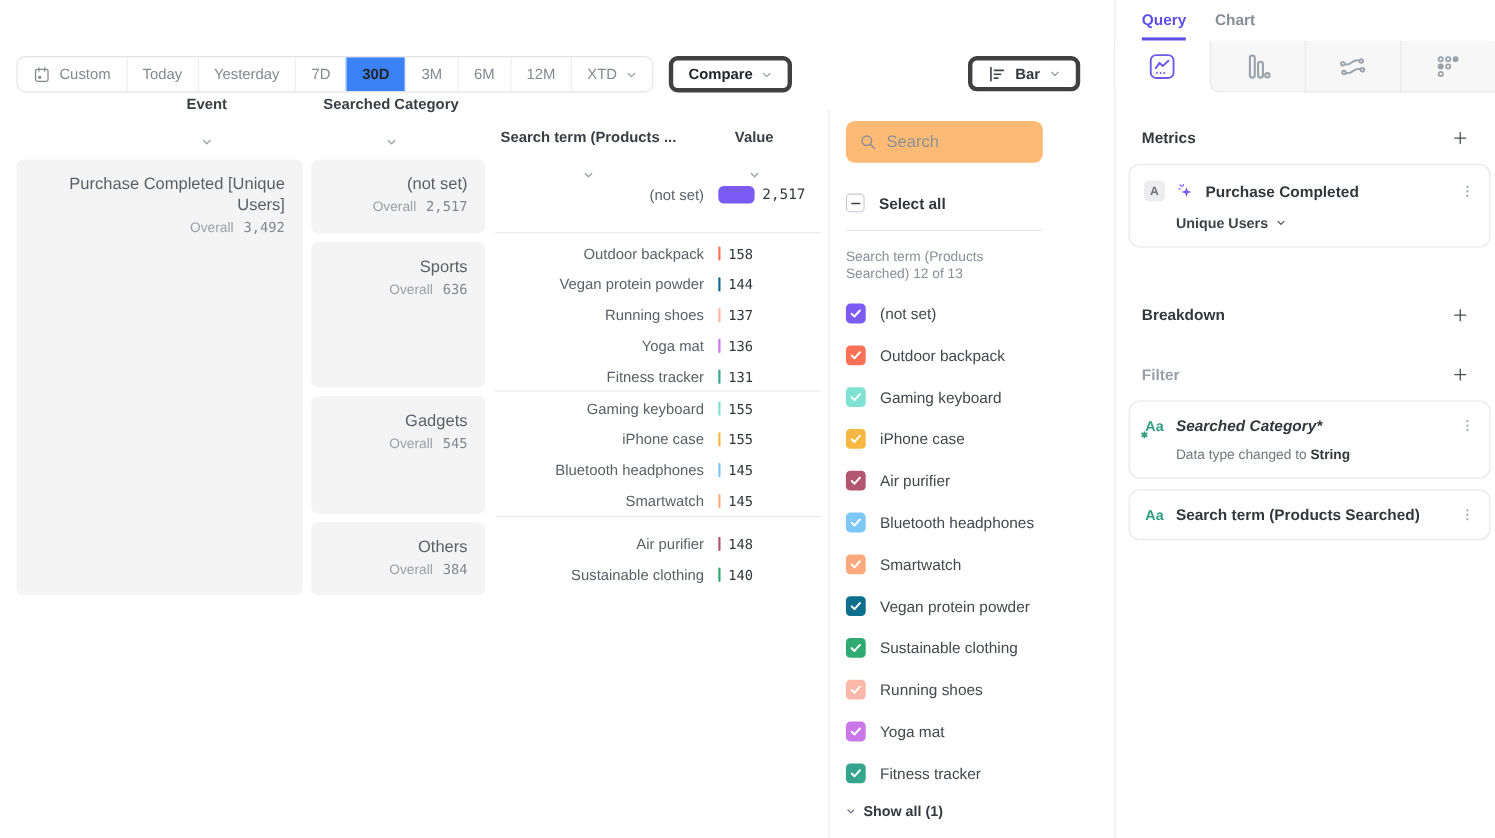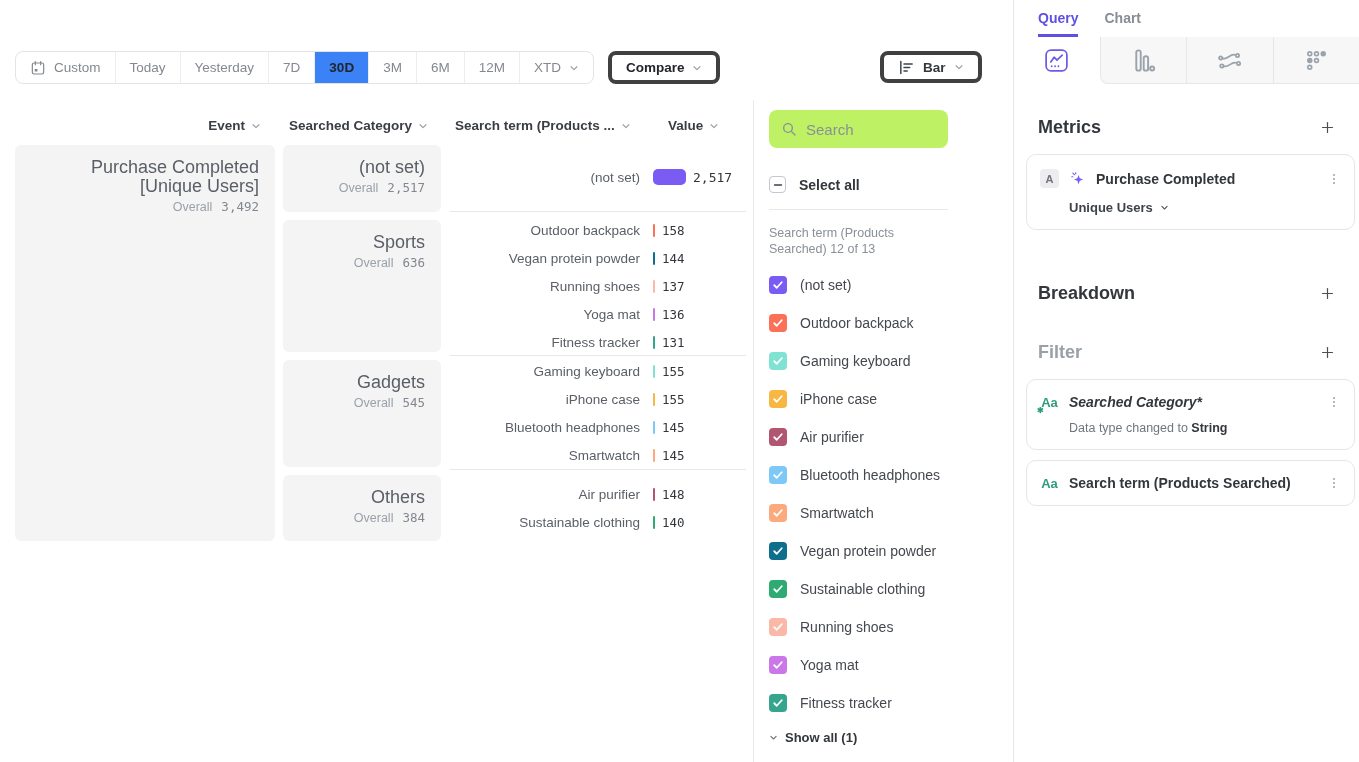--- a/index.html
+++ b/index.html
@@ -16,47 +16,47 @@
   
   .toolbar { position:absolute; left:15px; top:51px; display:flex; gap:14px; align-items:center; }
   .segmented { display:flex; height:33px; border:1px solid #e4e4e7; border-radius:8px; background:#fff; overflow:hidden; align-items:stretch; }
   .seg-item { display:flex; align-items:center; gap:8px; padding:0 14px; font-size:13.5px; color:#84888f; white-space:nowrap; border-left:1px solid #ededef; cursor:default; }
   .seg-item:first-child { border-left:none; }
   .seg-item.active { background:#3b82f6; color:#22252a; font-weight:700; }
   .btn { display:flex; align-items:center; gap:8px; height:33px; padding:0 14px; border:4px solid #404040; border-radius:8px; font-size:13.5px; font-weight:600; color:#22252a; background:#fff; white-space:nowrap; }
   .chart-type-btn { position:absolute; left:880px; top:51px; height:32px; color:#33373c; }
 
   
-  .th { position:absolute; top:117px; height:17px; font-size:13.5px; font-weight:600; color:#3a3e44; display:flex; align-items:center; gap:6px; white-space:nowrap; }
+  .th { position:absolute; top:117px; height:17px; font-size:13.5px; font-weight:600; color:#3a3e44; display:flex; align-items:center; gap:22px; white-space:nowrap;flex-direction:column; }
   .th-event    { left:115px; width:146px; justify-content:flex-end; }
   .th-category { left:283px; width:145px; justify-content:flex-end; }
   .th-term     { left:455px; }
   .th-value    { left:668px; }
 
   
   .event-card { position:absolute; left:15px; top:145px; width:260px; height:396px; background:#f4f4f5; border-radius:6px; padding:13px 16px; text-align:right; }
-  .cell-title { font-size:18px; color:#5a5f66; line-height:19px; }
+  .cell-title { font-size:15px; color:#5a5f66; line-height:19px; }
   .overall { margin-top:3px; font-size:12.5px; color:#9ba1a8; display:flex; justify-content:flex-end; align-items:center; gap:9px; }
   .ov-num { color:#83888f; font-size:12.5px; }
 
   .cat-col { position:absolute; left:283px; top:145px; width:158px; display:flex; flex-direction:column; gap:8px; }
   .cat-card { background:#f4f4f5; border-radius:6px; padding:13px 16px; text-align:right; }
 
   .term-col { position:absolute; left:450px; top:145px; width:296px; }
   .term-sec.bordered { border-bottom:1px solid #e8e8ea; }
   .term-row { height:28px; display:flex; align-items:center; }
   .term-label { width:203px; flex:none; text-align:right; font-size:13.5px; color:#5a5f66; padding-right:13px; white-space:nowrap; overflow:hidden; }
   .bar { height:13px; border-radius:2px; flex:none; }
   .bar.bar-big { height:16px; border-radius:5px; }
   .val { font-size:12.5px; color:#33373c; margin-left:7px; }
   .val.val-big { font-size:13px; }
 
   
   .legend { position:absolute; left:753px; top:100px; width:260px; height:662px; border-left:1px solid #eaeaec; padding-left:15px; }
-  .search-box { margin-top:10px; width:179px; height:38px; background:#bef264; border-radius:8px; display:flex; align-items:center; gap:9px; padding:0 12px; color:#8a8f98; }
+  .search-box { margin-top:10px; width:179px; height:38px; background:#fdba74; border-radius:8px; display:flex; align-items:center; gap:9px; padding:0 12px; color:#8a8f98; }
   .search-box input { border:none; background:transparent; outline:none; font-size:15px; color:#3a3e44; width:125px; font-family:inherit; }
   .search-box input::placeholder { color:#8a8f98; }
   .select-all { margin-top:28px; display:flex; align-items:center; gap:13px; }
   .cb { width:18px; height:18px; border-radius:4px; display:flex; align-items:center; justify-content:center; flex:none; }
   .cb.indeterminate { width:17px; height:17px; background:#fff; border:1.5px solid #c6c6d2; color:#3c4045; }
   .select-all-label { font-size:14px; font-weight:700; color:#33373c; }
   .legend-divider { margin-top:16px; width:179px; border-top:1px solid #e8e8ea; }
   .legend-group-label { margin-top:15px; width:186px; font-size:12.5px; line-height:16px; color:#8a8f98; }
   .legend-list { margin-top:9px; }
   .legend-item { height:38px; display:flex; align-items:center; gap:13px; }
@@ -66,21 +66,21 @@
 
   
   .sidebar { position:absolute; left:1013px; top:0; width:346px; height:762px; border-left:1px solid #e7e7ea; background:#fff; }
   .sb-tabs { height:37px; display:flex; align-items:stretch; gap:26px; padding-left:24px; }
   .sb-tab { display:flex; align-items:center; font-size:14px; font-weight:600; color:#878d95; border-bottom:3px solid transparent; padding-top:2px; }
   .sb-tab.active { color:#5e50e4; font-weight:700; border-bottom-color:#5e50e4; }
   .report-tabs { display:flex; height:47px; }
   .rtab { flex:1; display:flex; align-items:center; justify-content:center; background:#f7f7f8; border-bottom:1px solid #e7e7ea; border-left:1px solid #e7e7ea; }
   .rtab.active { background:#fff; border-bottom-color:transparent; border-left:none; }
   .rtab.first-inactive { border-bottom-left-radius:8px; }
-  .sb-h { display:flex; align-items:center; justify-content:space-between; padding:0 24px; font-size:18px; font-weight:700; color:#33373c; }
+  .sb-h { display:flex; align-items:center; justify-content:space-between; padding:0 24px; font-size:14px; font-weight:700; color:#33373c; }
   .sb-h.muted { color:#9aa0a8; font-weight:600; }
   .metrics-h { margin-top:33px; }
   .filter-h { margin-top:38px; }
   .breakdown-h { margin-top:53px; }
   .sb-card { margin:16px 4px 0 12px; border:1px solid #e6e6ea; border-radius:10px; padding:14px 13px; }
   .sb-card.bd2 { margin-top:10px; }
   .card-row { display:flex; align-items:center; gap:10px; }
   .badge-a { width:19px; height:19px; border-radius:4px; background:#ededf0; color:#6f747c; font-size:11px; font-weight:700; display:flex; align-items:center; justify-content:center; flex:none; }
   .card-title { flex:1; font-size:14px; font-weight:600; color:#33373c; white-space:nowrap; overflow:hidden; }
   .card-title.italic { font-style:italic; }

